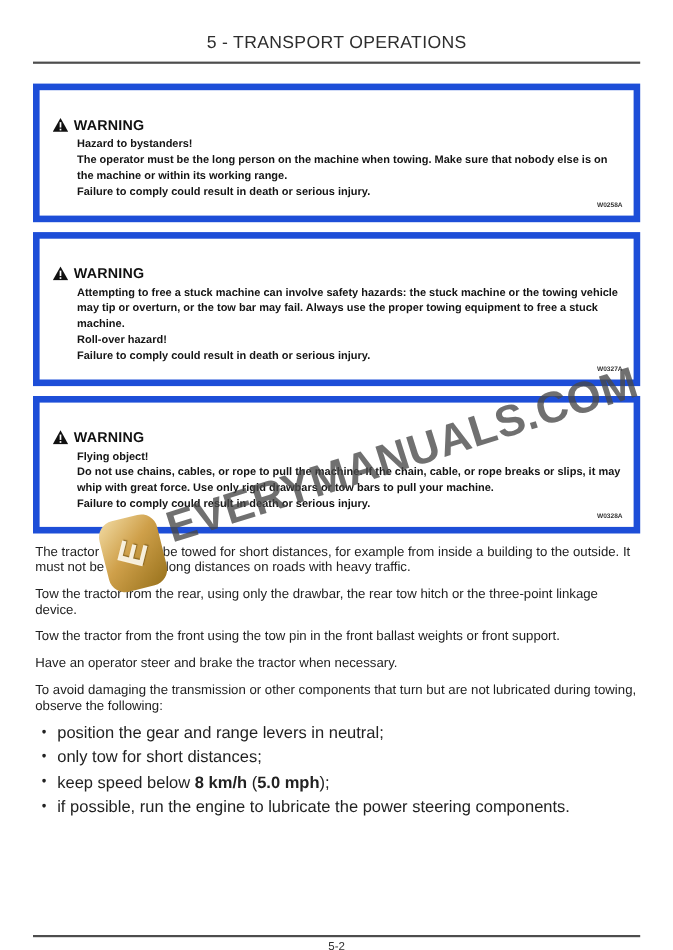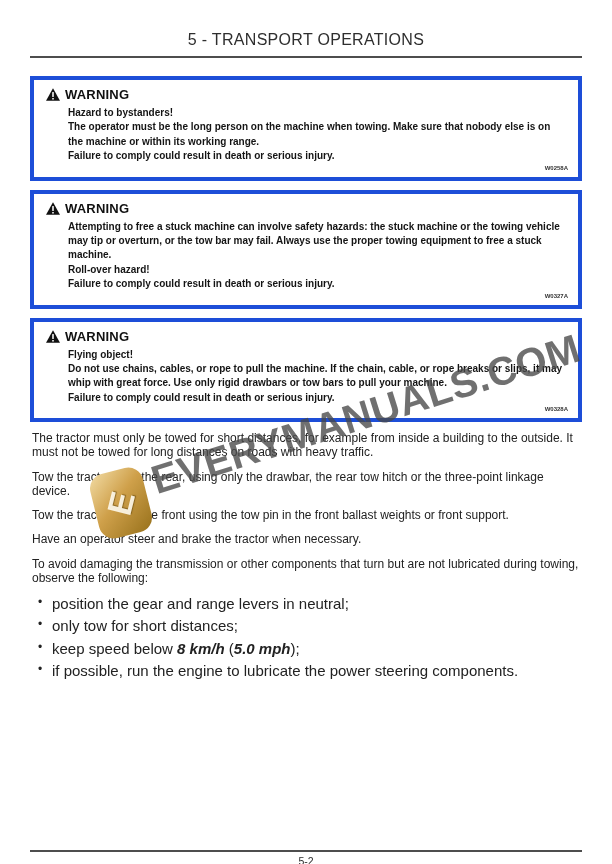--- a/index.html
+++ b/index.html
@@ -16,22 +16,22 @@
   
   .doc-header { padding-top:31px; text-align:center; }
   .doc-header .section-title {
     font-size:16px; color:#2e2e2e; letter-spacing:0.3px;
   }
   .rule { height:2px; background:#4d4d4d; margin-top:7px; }
 
   
   .warning-stack { margin-top:18px; }
   .warning-box {
-    border:4px solid #1d4ed8;
-    padding:7px 10px 5px 12px;
+    border:6px solid #1d4ed8;
+    padding:24px 10px 5px 12px;
     margin-bottom:9px;
     background:#fff;
   }
   .warning-title-row { display:flex; align-items:center; gap:5px; }
   .warning-title-row .tri-icon { width:14px; height:13px; display:block; }
   .warning-word { font-weight:bold; font-size:13px; letter-spacing:0.2px; color:#111; }
   .warning-content {
     margin-left:22px; margin-top:4px;
     font-weight:bold; font-size:10px; line-height:14.4px; color:#141414;
     max-width:528px;
@@ -47,21 +47,21 @@
     font-size:12px; line-height:14.2px; margin:0 2px 10px 2px; color:#222;
   }
   .bullet-list { list-style:none; margin:12px 0 0 8px; }
   .bullet-list li {
     position:relative; padding-left:14px; margin-bottom:9px;
     font-size:15px; line-height:13.5px; color:#222;
   }
   .bullet-list li::before {
     content:"•"; position:absolute; left:0; top:-1px; font-size:12px; color:#222;
   }
-  .bullet-list .b { font-weight:bold;font-style:italic; }
+  .bullet-list .b { font-weight:bold; }
 
   
   .doc-footer { position:absolute; left:30px; right:30px; top:843px; }
   .doc-footer .page-num {
     text-align:center; font-size:10.5px; color:#2e2e2e; margin-top:3px;
   }
 
   
   .watermark-text {
     position:absolute; left:146px; top:460px;

